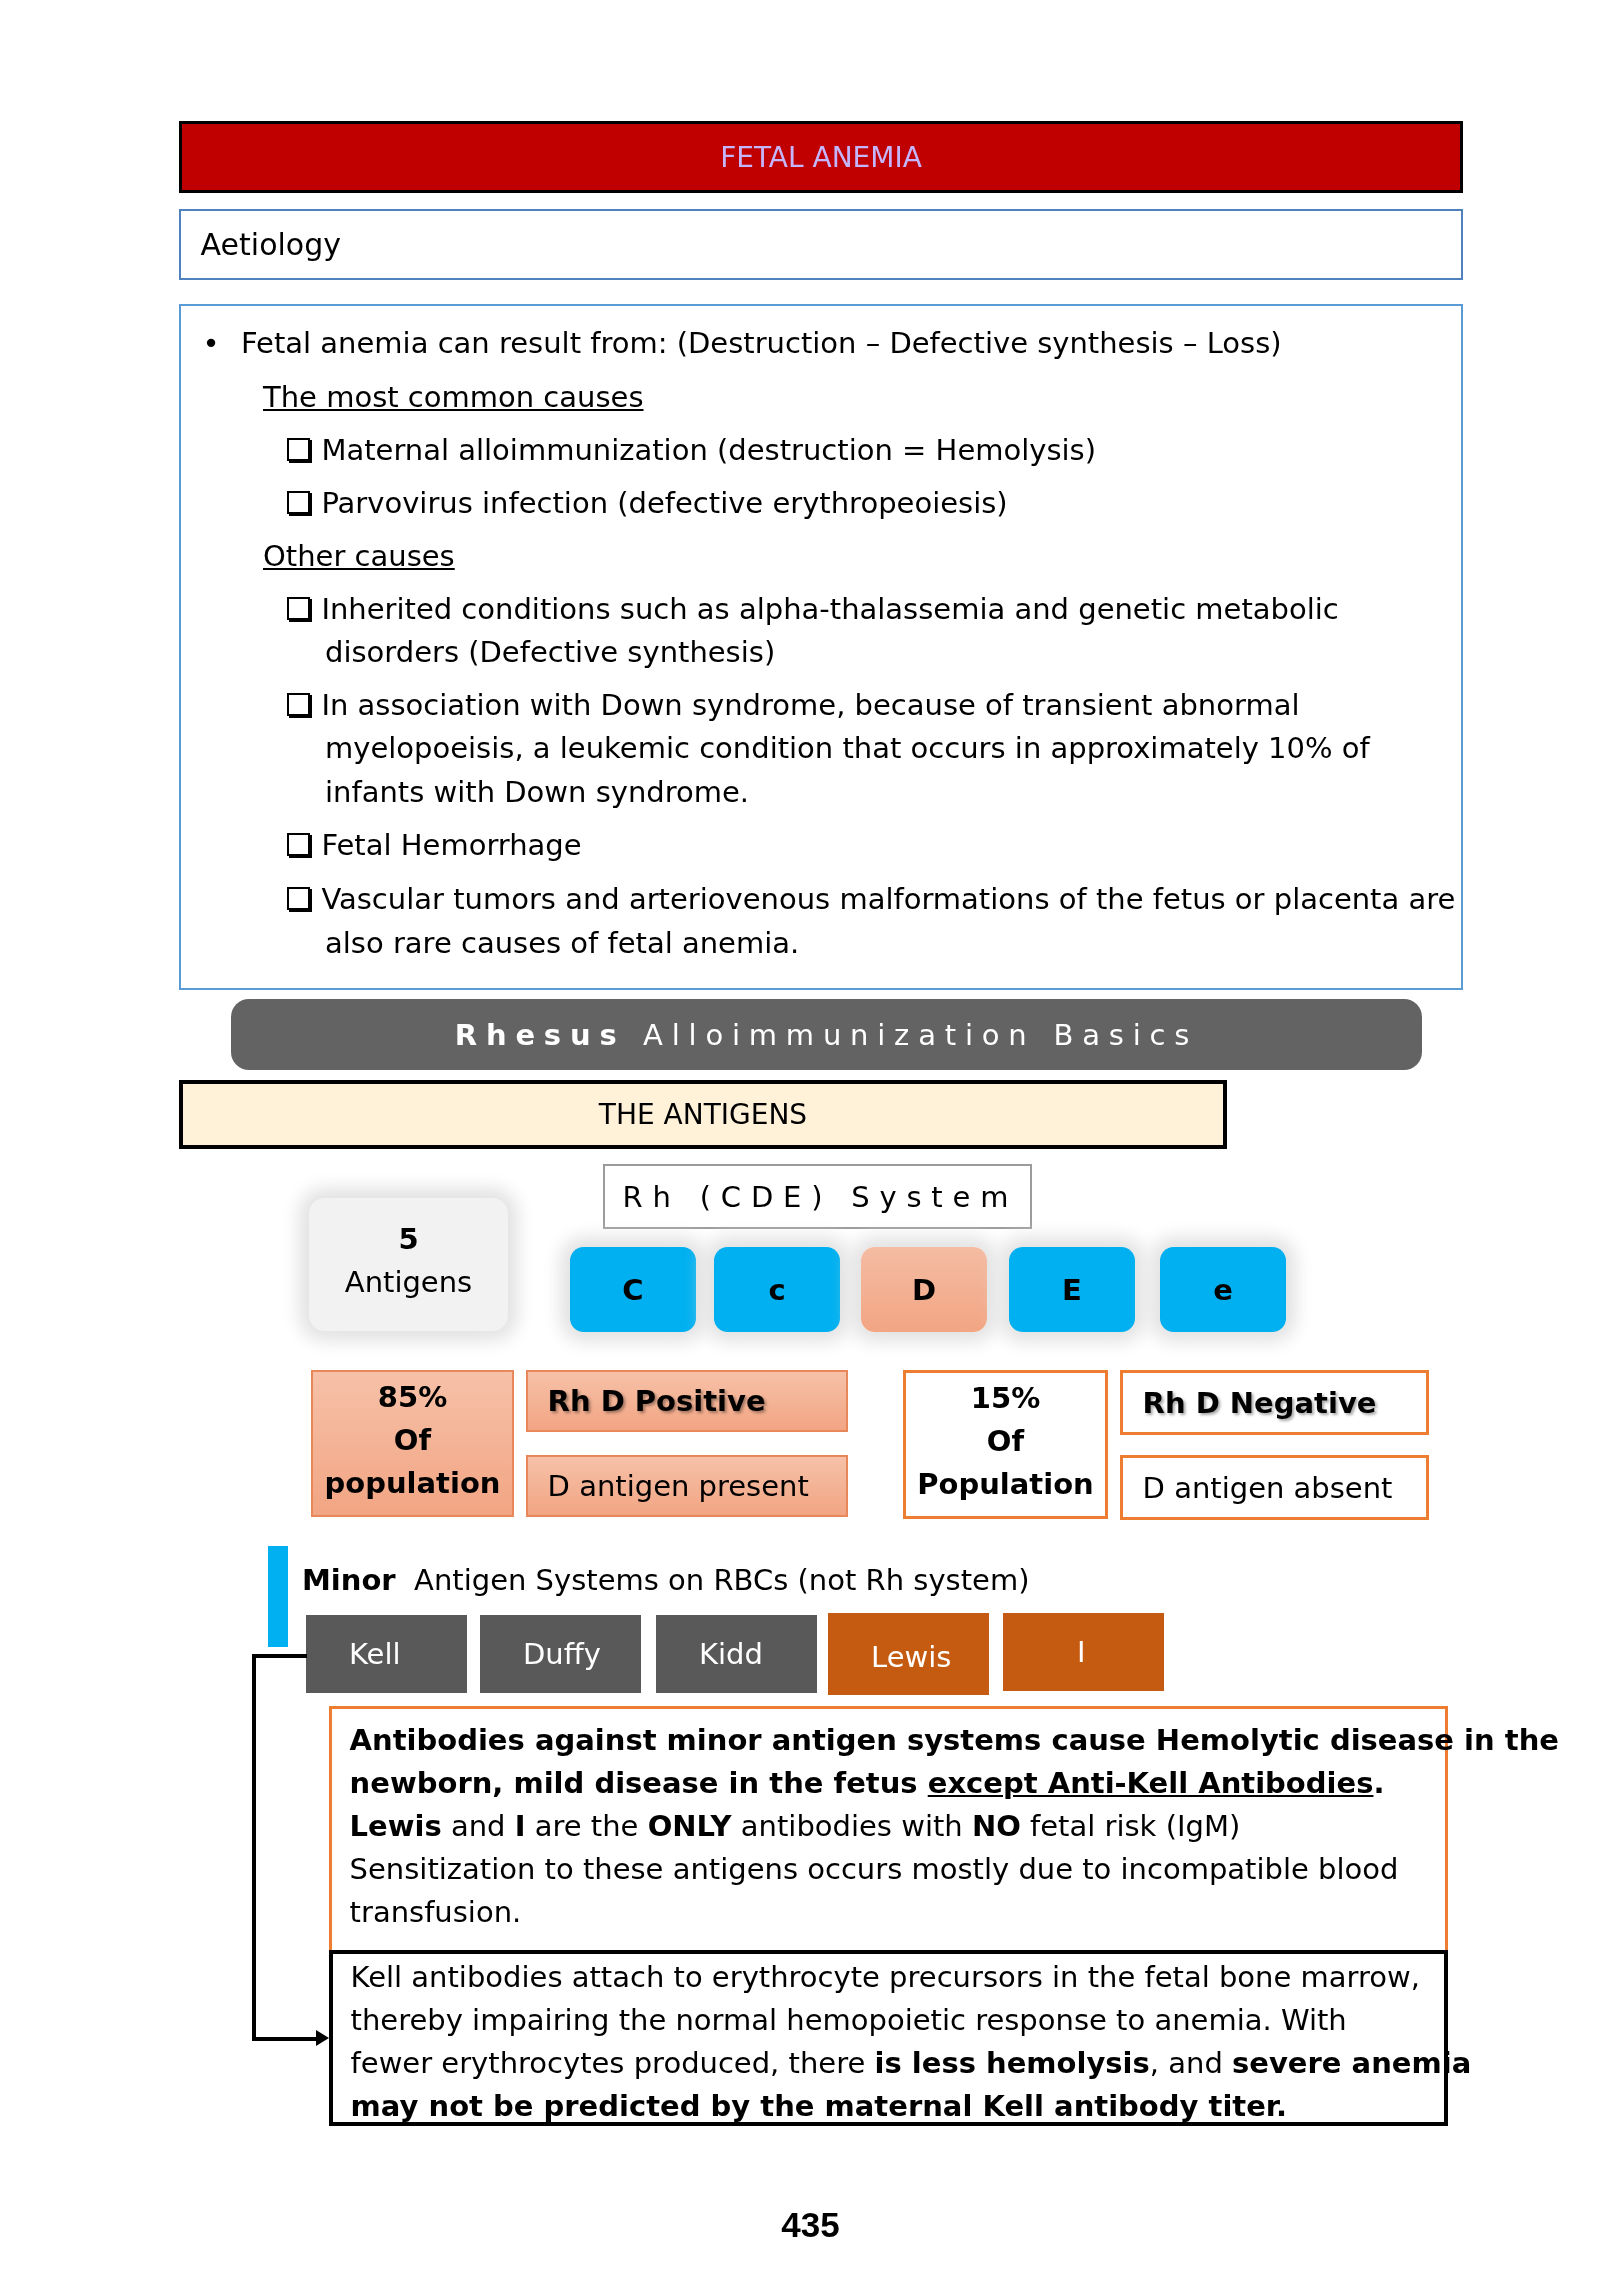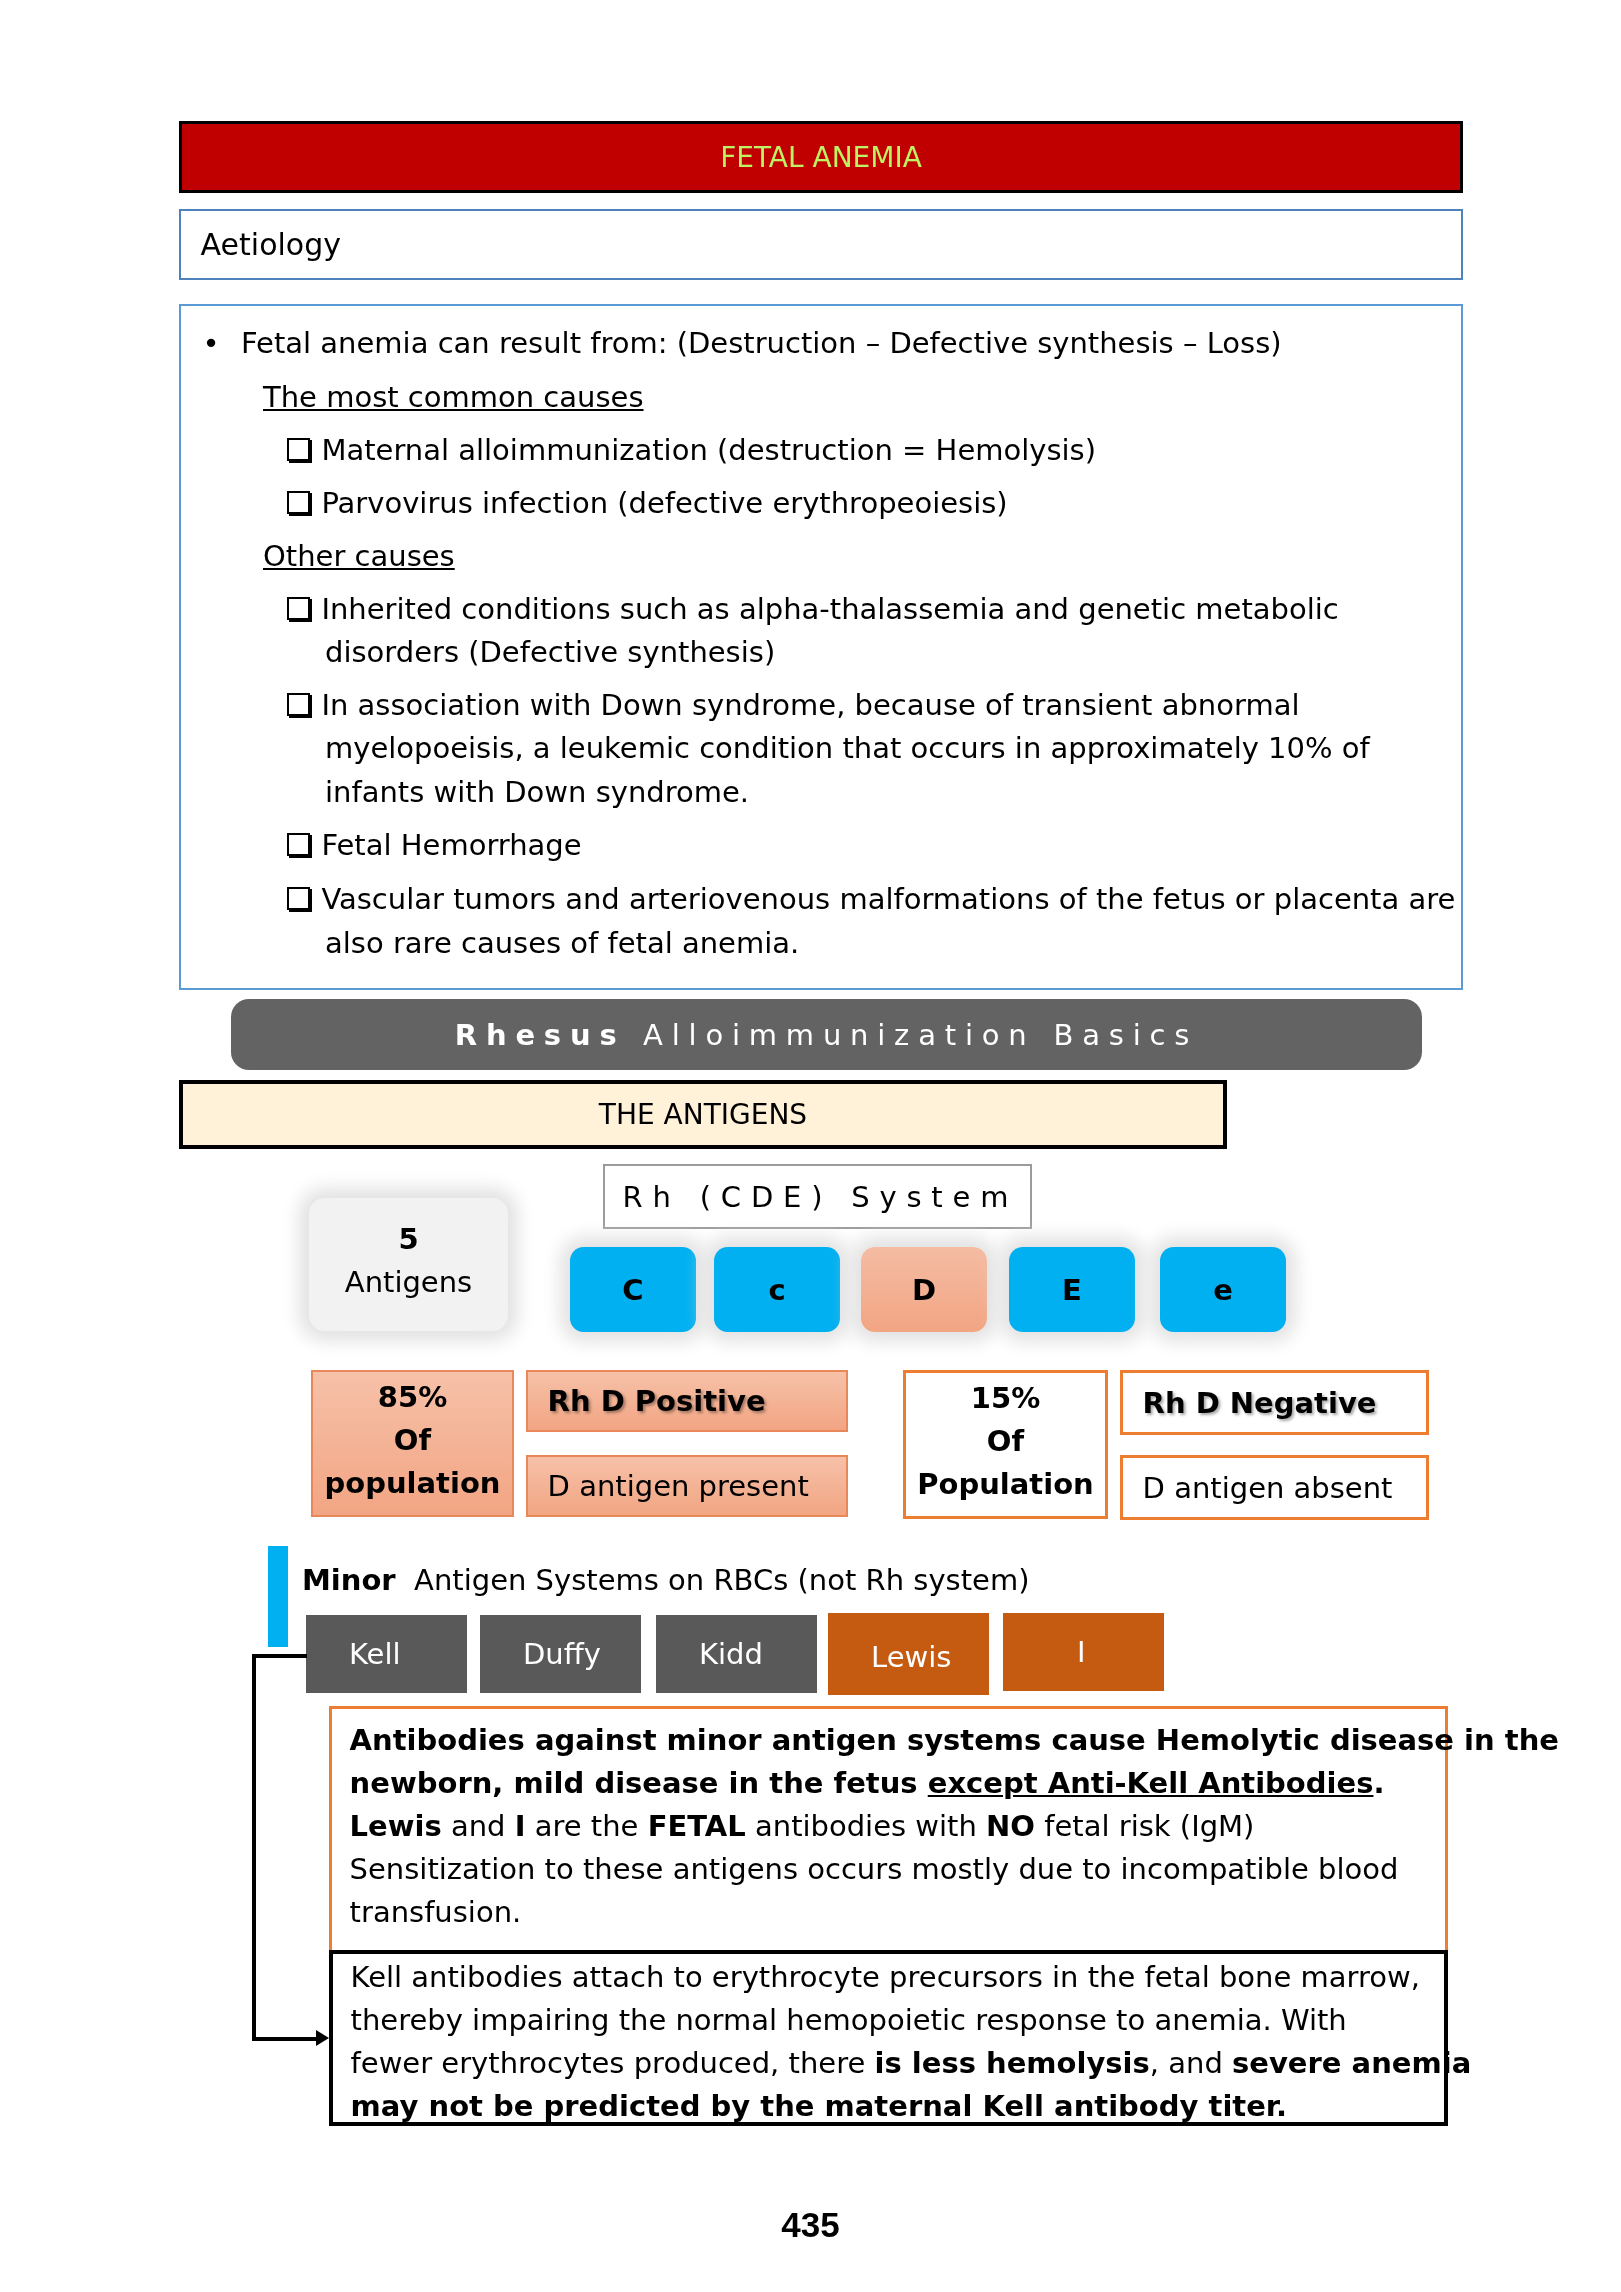--- a/index.html
+++ b/index.html
@@ -2,21 +2,21 @@
 <html><head>
   <meta charset="utf-8">
   <style>
     html, body { margin: 0; padding: 0; background: #ffffff; }
     body { width: 1621px; height: 2293px; position: relative; overflow: hidden;
            font-family: "DejaVu Sans", "Liberation Sans", sans-serif; color: #000; }
     .abs { position: absolute; box-sizing: border-box; }
 
     
     #title-bar { left: 179px; top: 121px; width: 1284px; height: 72px; background: #c00000;
-                 border: 3.9px solid #000; color: #bef264; font-size: 28px; display: flex;
+                 border: 3.9px solid #000; color: #c4b5fd; font-size: 28px; display: flex;
                  align-items: center; justify-content: center; }
     #aetiology-box { left: 179px; top: 209px; width: 1284px; height: 71px; border: 2.9px solid #4f81bd;
                      background: #fff; font-size: 30px; display: flex; align-items: center; padding-left: 19.6px; }
 
     
     #content-box { left: 179px; top: 304px; width: 1284px; height: 686px; border: 2.9px solid #5b9bd5;
                    background: #fff; font-size: 29px; line-height: 43px; }
     .line { position: absolute; white-space: nowrap; }
     .bullet-dot { position: absolute; font-size: 29px; }
     .sub-head { text-decoration: underline; }
@@ -207,21 +207,21 @@
 <div id="conn-h1" class="abs"></div>
 <div id="conn-v" class="abs"></div>
 <div id="conn-h2" class="abs"></div>
 <div id="conn-arrow" class="abs"></div>
 
 <div id="minor-note" class="abs">
   <div style="font-weight:bold; white-space:nowrap;">Antibodies against minor antigen systems cause Hemolytic disease in the</div>
   <div style="font-weight:bold; white-space:nowrap;">
     <span style="white-space:pre;">newborn, mild disease in the fetus </span><span class="u">except Anti-Kell Antibodies</span><span>.</span>
   </div>
-  <div style="white-space:pre;"><b>Lewis</b><span> and </span><b>I</b><span> are the </span><b>FETAL</b><span> antibodies with </span><b>NO</b><span> fetal risk (IgM)</span></div>
+  <div style="white-space:pre;"><b>Lewis</b><span> and </span><b>I</b><span> are the </span><b>ONLY</b><span> antibodies with </span><b>NO</b><span> fetal risk (IgM)</span></div>
   <div style="white-space:nowrap;">Sensitization to these antigens occurs mostly due to incompatible blood</div>
   <div>transfusion.</div>
 </div>
 
 <div id="kell-note" class="abs">
   <div style="white-space:nowrap;">Kell antibodies attach to erythrocyte precursors in the fetal bone marrow,</div>
   <div style="white-space:nowrap;">thereby impairing the normal hemopoietic response to anemia. With</div>
   <div style="white-space:pre;"><span>fewer erythrocytes produced, there </span><b>is less hemolysis</b><span>, and </span><b>severe anemia</b></div>
   <div style="font-weight:bold; white-space:nowrap;">may not be predicted by the maternal Kell antibody titer.</div>
 </div>

